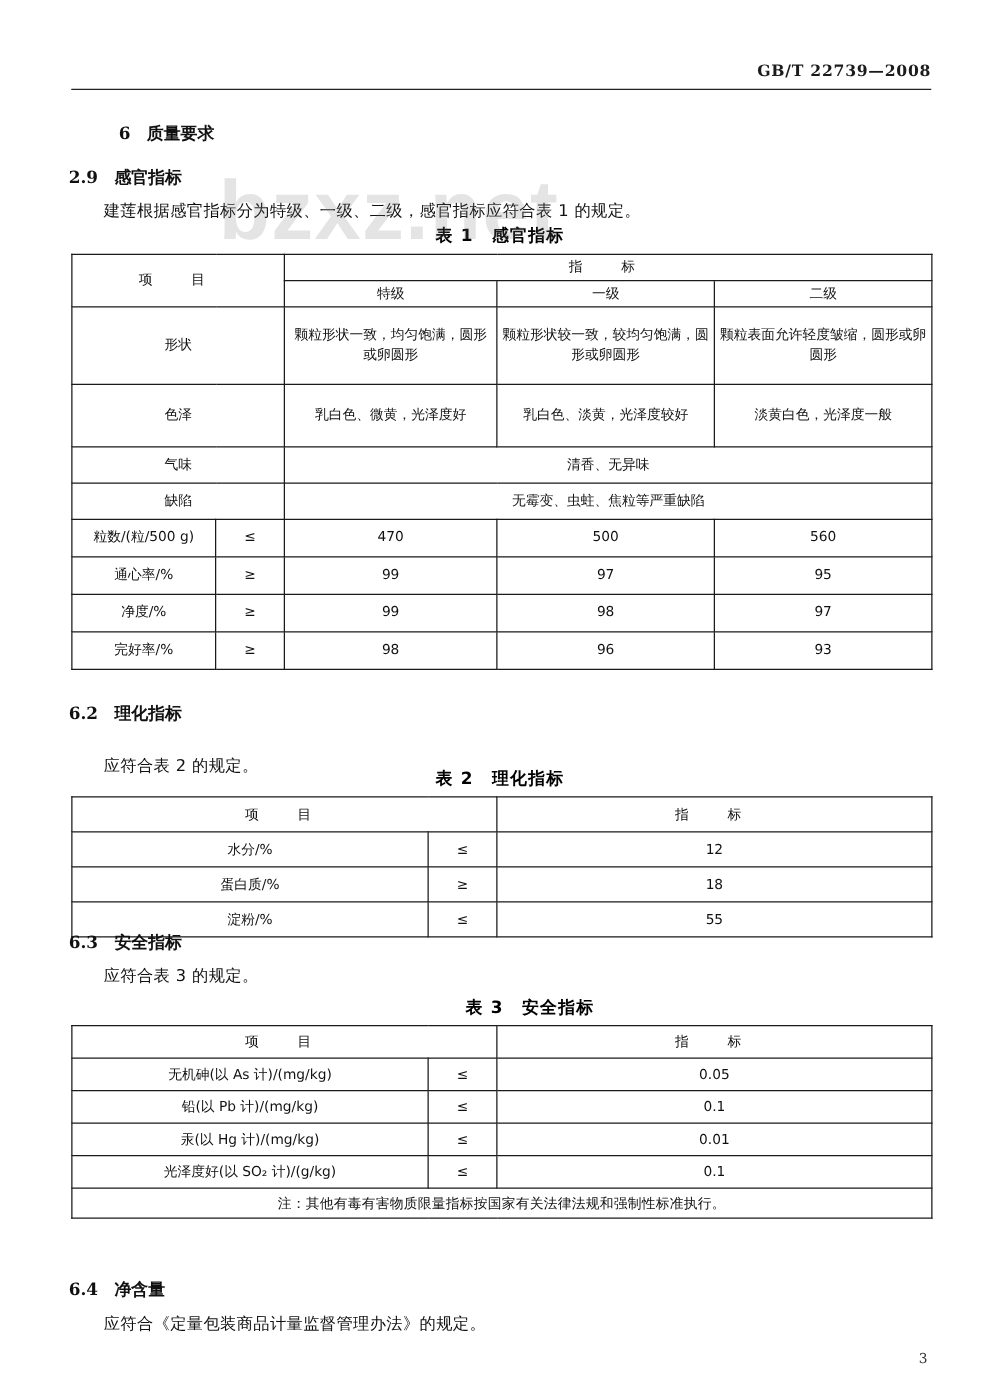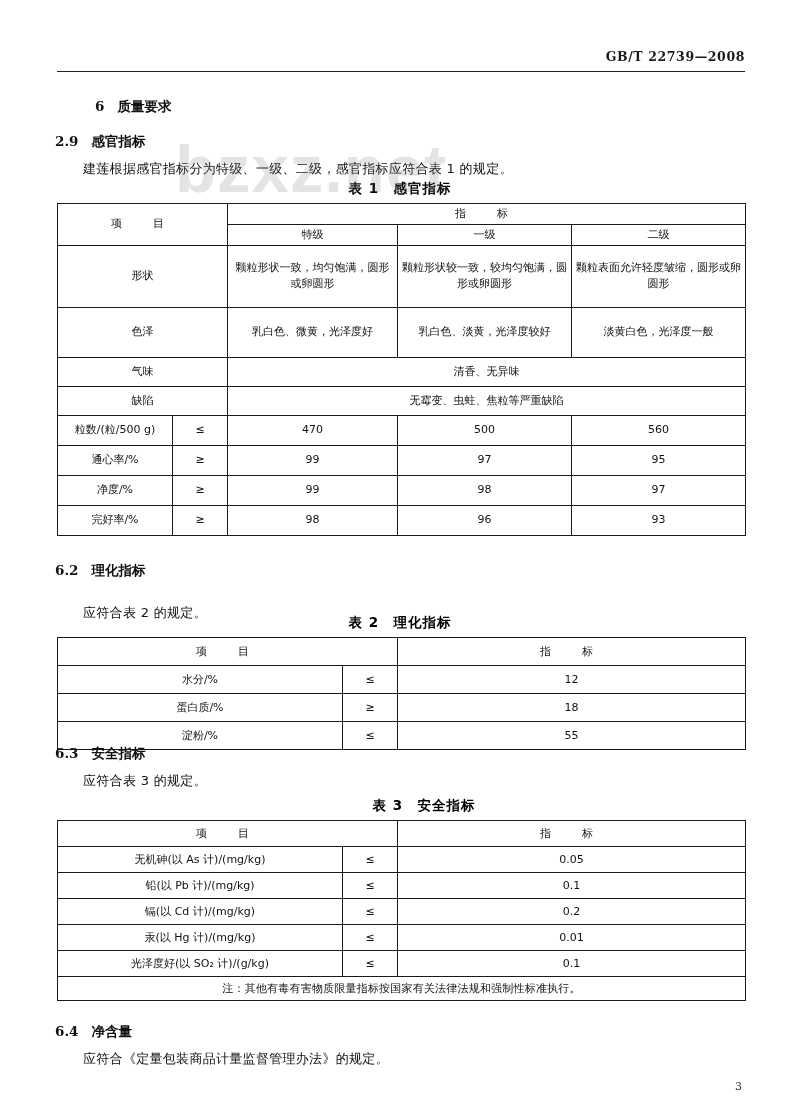--- a/index.html
+++ b/index.html
@@ -291,25 +291,20 @@
         <td class="cell-left nb-right">无机砷(以 As 计)/(mg/kg)</td>
         <td class="sym nb-left">≤</td>
         <td>0.05</td>
       </tr>
       <tr style="height:26px">
         <td class="cell-left nb-right">铅(以 Pb 计)/(mg/kg)</td>
         <td class="sym nb-left">≤</td>
         <td>0.1</td>
       </tr>
       <tr style="height:26px">
-        <td class="cell-left nb-right">镉(以 Cd 计)/(mg/kg)</td>
-        <td class="sym nb-left">≤</td>
-        <td>0.2</td>
-      </tr>
-      <tr style="height:26px">
         <td class="cell-left nb-right">汞(以 Hg 计)/(mg/kg)</td>
         <td class="sym nb-left">≤</td>
         <td>0.01</td>
       </tr>
       <tr style="height:26px">
         <td class="cell-left nb-right">光泽度好(以 SO₂ 计)/(g/kg)</td>
         <td class="sym nb-left">≤</td>
         <td>0.1</td>
       </tr>
       <tr style="height:24px">

